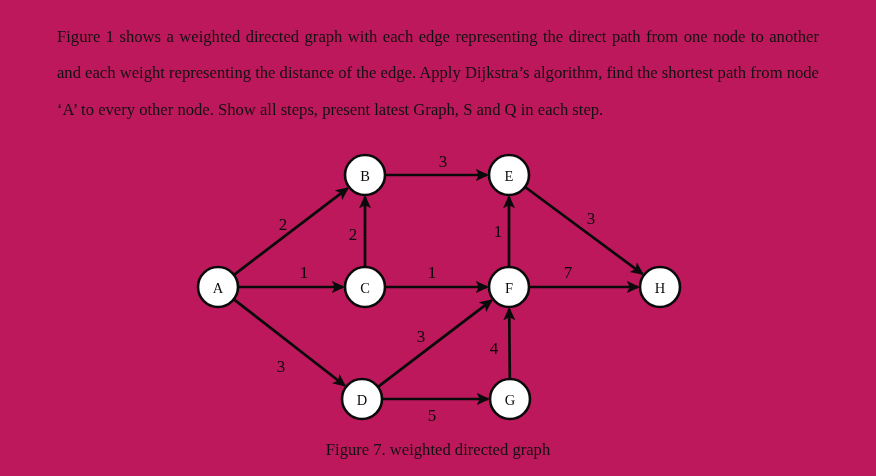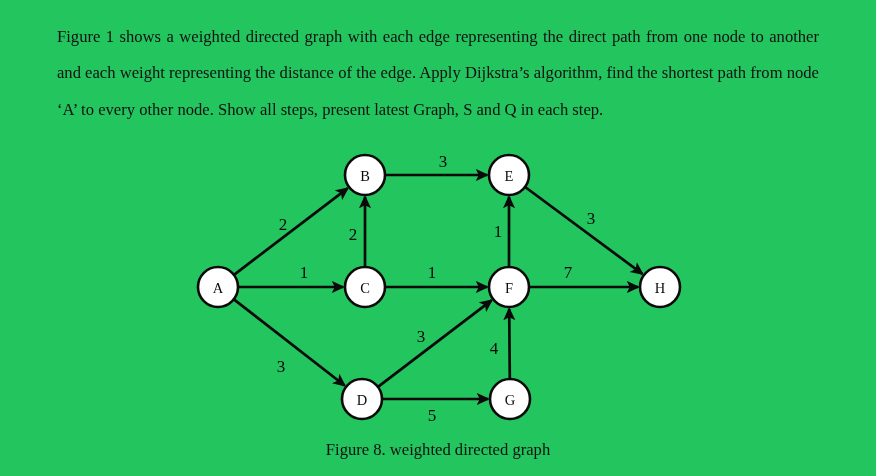--- a/index.html
+++ b/index.html
@@ -13,21 +13,21 @@
     height: 476px;
     overflow: hidden;
     font-family: "Liberation Serif", "DejaVu Serif", serif;
     color: #0d0d0d;
     position: relative;
   }
   #page {
     position: relative;
     width: 876px;
     height: 476px;
-    background: #22c55e;
+    background: #be185d;
   }
   .problem-text {
     position: absolute;
     left: 57px;
     top: 2px;
     width: 762px;
     font-size: 16.6px;
     line-height: 36.5px;
     text-align: justify;
     text-justify: inter-word;
@@ -150,15 +150,15 @@
             <text x="510" y="399.5" class="node-label">G</text>
           </g>
           <g>
             <circle cx="660" cy="287" r="20" class="node-circle"></circle>
             <text x="660" y="287.5" class="node-label">H</text>
           </g>
         </g>
     </svg>
   </div>
 
-  <div class="caption">Figure 8. weighted directed graph</div>
+  <div class="caption">Figure 7. weighted directed graph</div>
 
 </div>
 
 </body></html>

